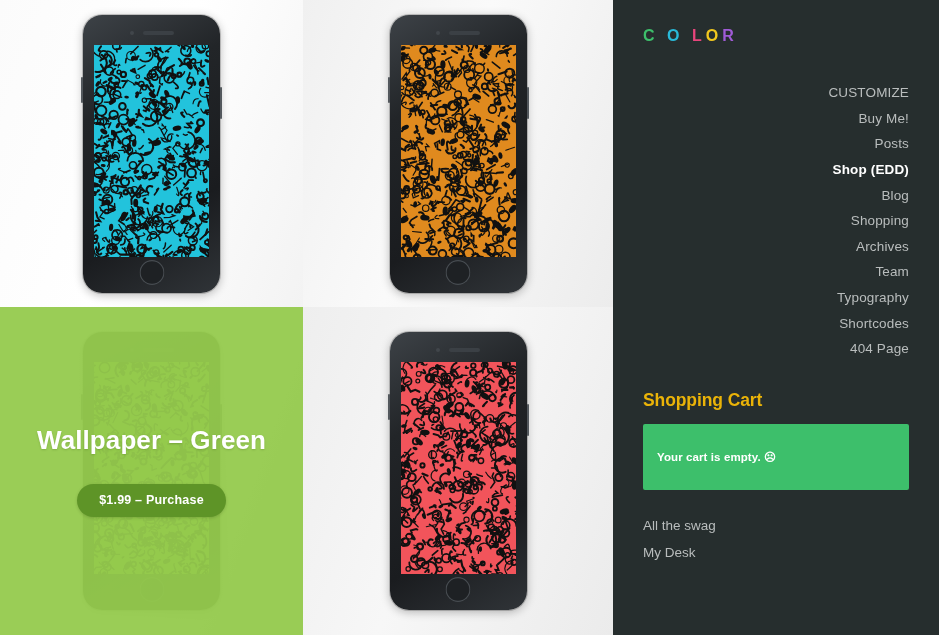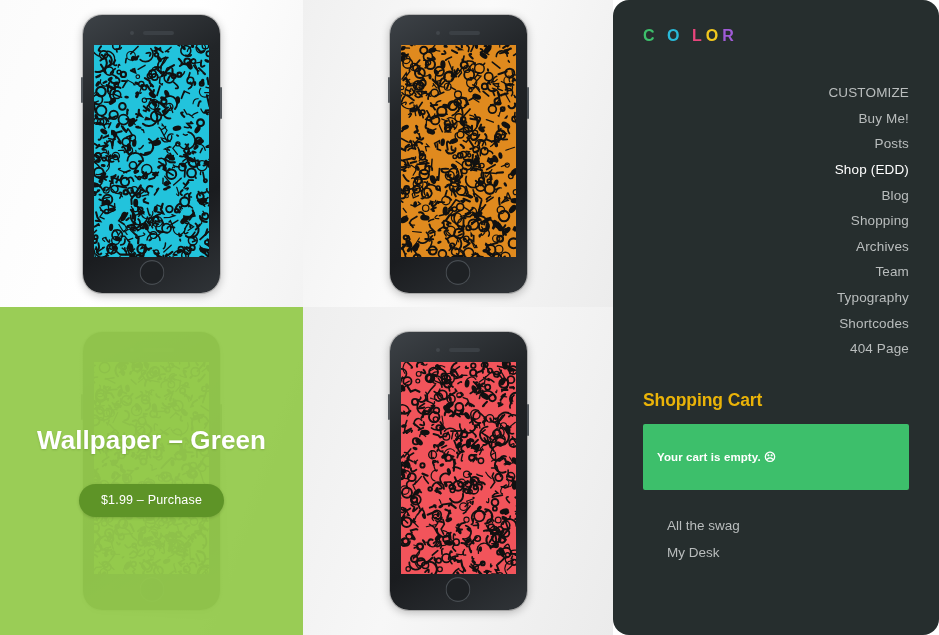--- a/index.html
+++ b/index.html
@@ -96,38 +96,37 @@
     color:#ffffff;
     letter-spacing:.1px;
     text-shadow:0 1px 2px rgba(60,90,20,.25);
     white-space:nowrap;
   }
   .purchase-btn {
     display:inline-block;
     background:#5e9427;
     color:#ffffff;
     font-size:12.5px;
-    font-weight:400;
+    font-weight:700;
     letter-spacing:.2px;
     padding:9px 22px 10px 22px;
     border-radius:22px;
     border:none;
     cursor:pointer;
     font-family:"Liberation Sans", sans-serif;
     box-shadow:0 1px 3px rgba(50,80,20,.25);
   }
 
   
   .sidebar {
     width:380px; height:635px;
     background:#262e2e;
     padding:28px 30px 0 30px;
     overflow:hidden;
     color:#d3d6d6;
-    border-radius:16px;
   }
   .logo {
     line-height:1;
     font-weight:700;
     font-size:16px;
     letter-spacing:4px;
     margin-bottom:32px;
   }
   .logo-row { display:block; height:20px; }
   .logo span { display:inline-block; }
@@ -135,21 +134,21 @@
   .nav { margin-bottom:28px;text-align:right; }
   .nav-item {
     display:block;
     font-size:13.5px;
     color:#b9bdbd;
     padding:5.3px 0;
     text-decoration:none;
     cursor:pointer;
     letter-spacing:.15px;
   }
-  .nav-item.active { color:#ffffff; font-weight:400; }
+  .nav-item.active { color:#ffffff; font-weight:700; }
 
   .widget-title {
     font-size:17.5px;
     font-weight:700;
     color:#eab308;
     margin:14px 0 13px 0;
     letter-spacing:-.1px;
   }
   .cart-box {
     background:#3dbf6b;
@@ -166,21 +165,20 @@
     color:#ffffff;
     letter-spacing:.1px;
   }
   .post-item {
     display:block;
     font-size:13.5px;
     color:#b9bdbd;
     padding:6px 0;
     text-decoration:none;
     cursor:pointer;
-    margin-left:24px;
   }
 </style>
 </head>
 <body>
 
 <div class="page">
 
   <div class="grid">
 
     <div class="tile t1">

